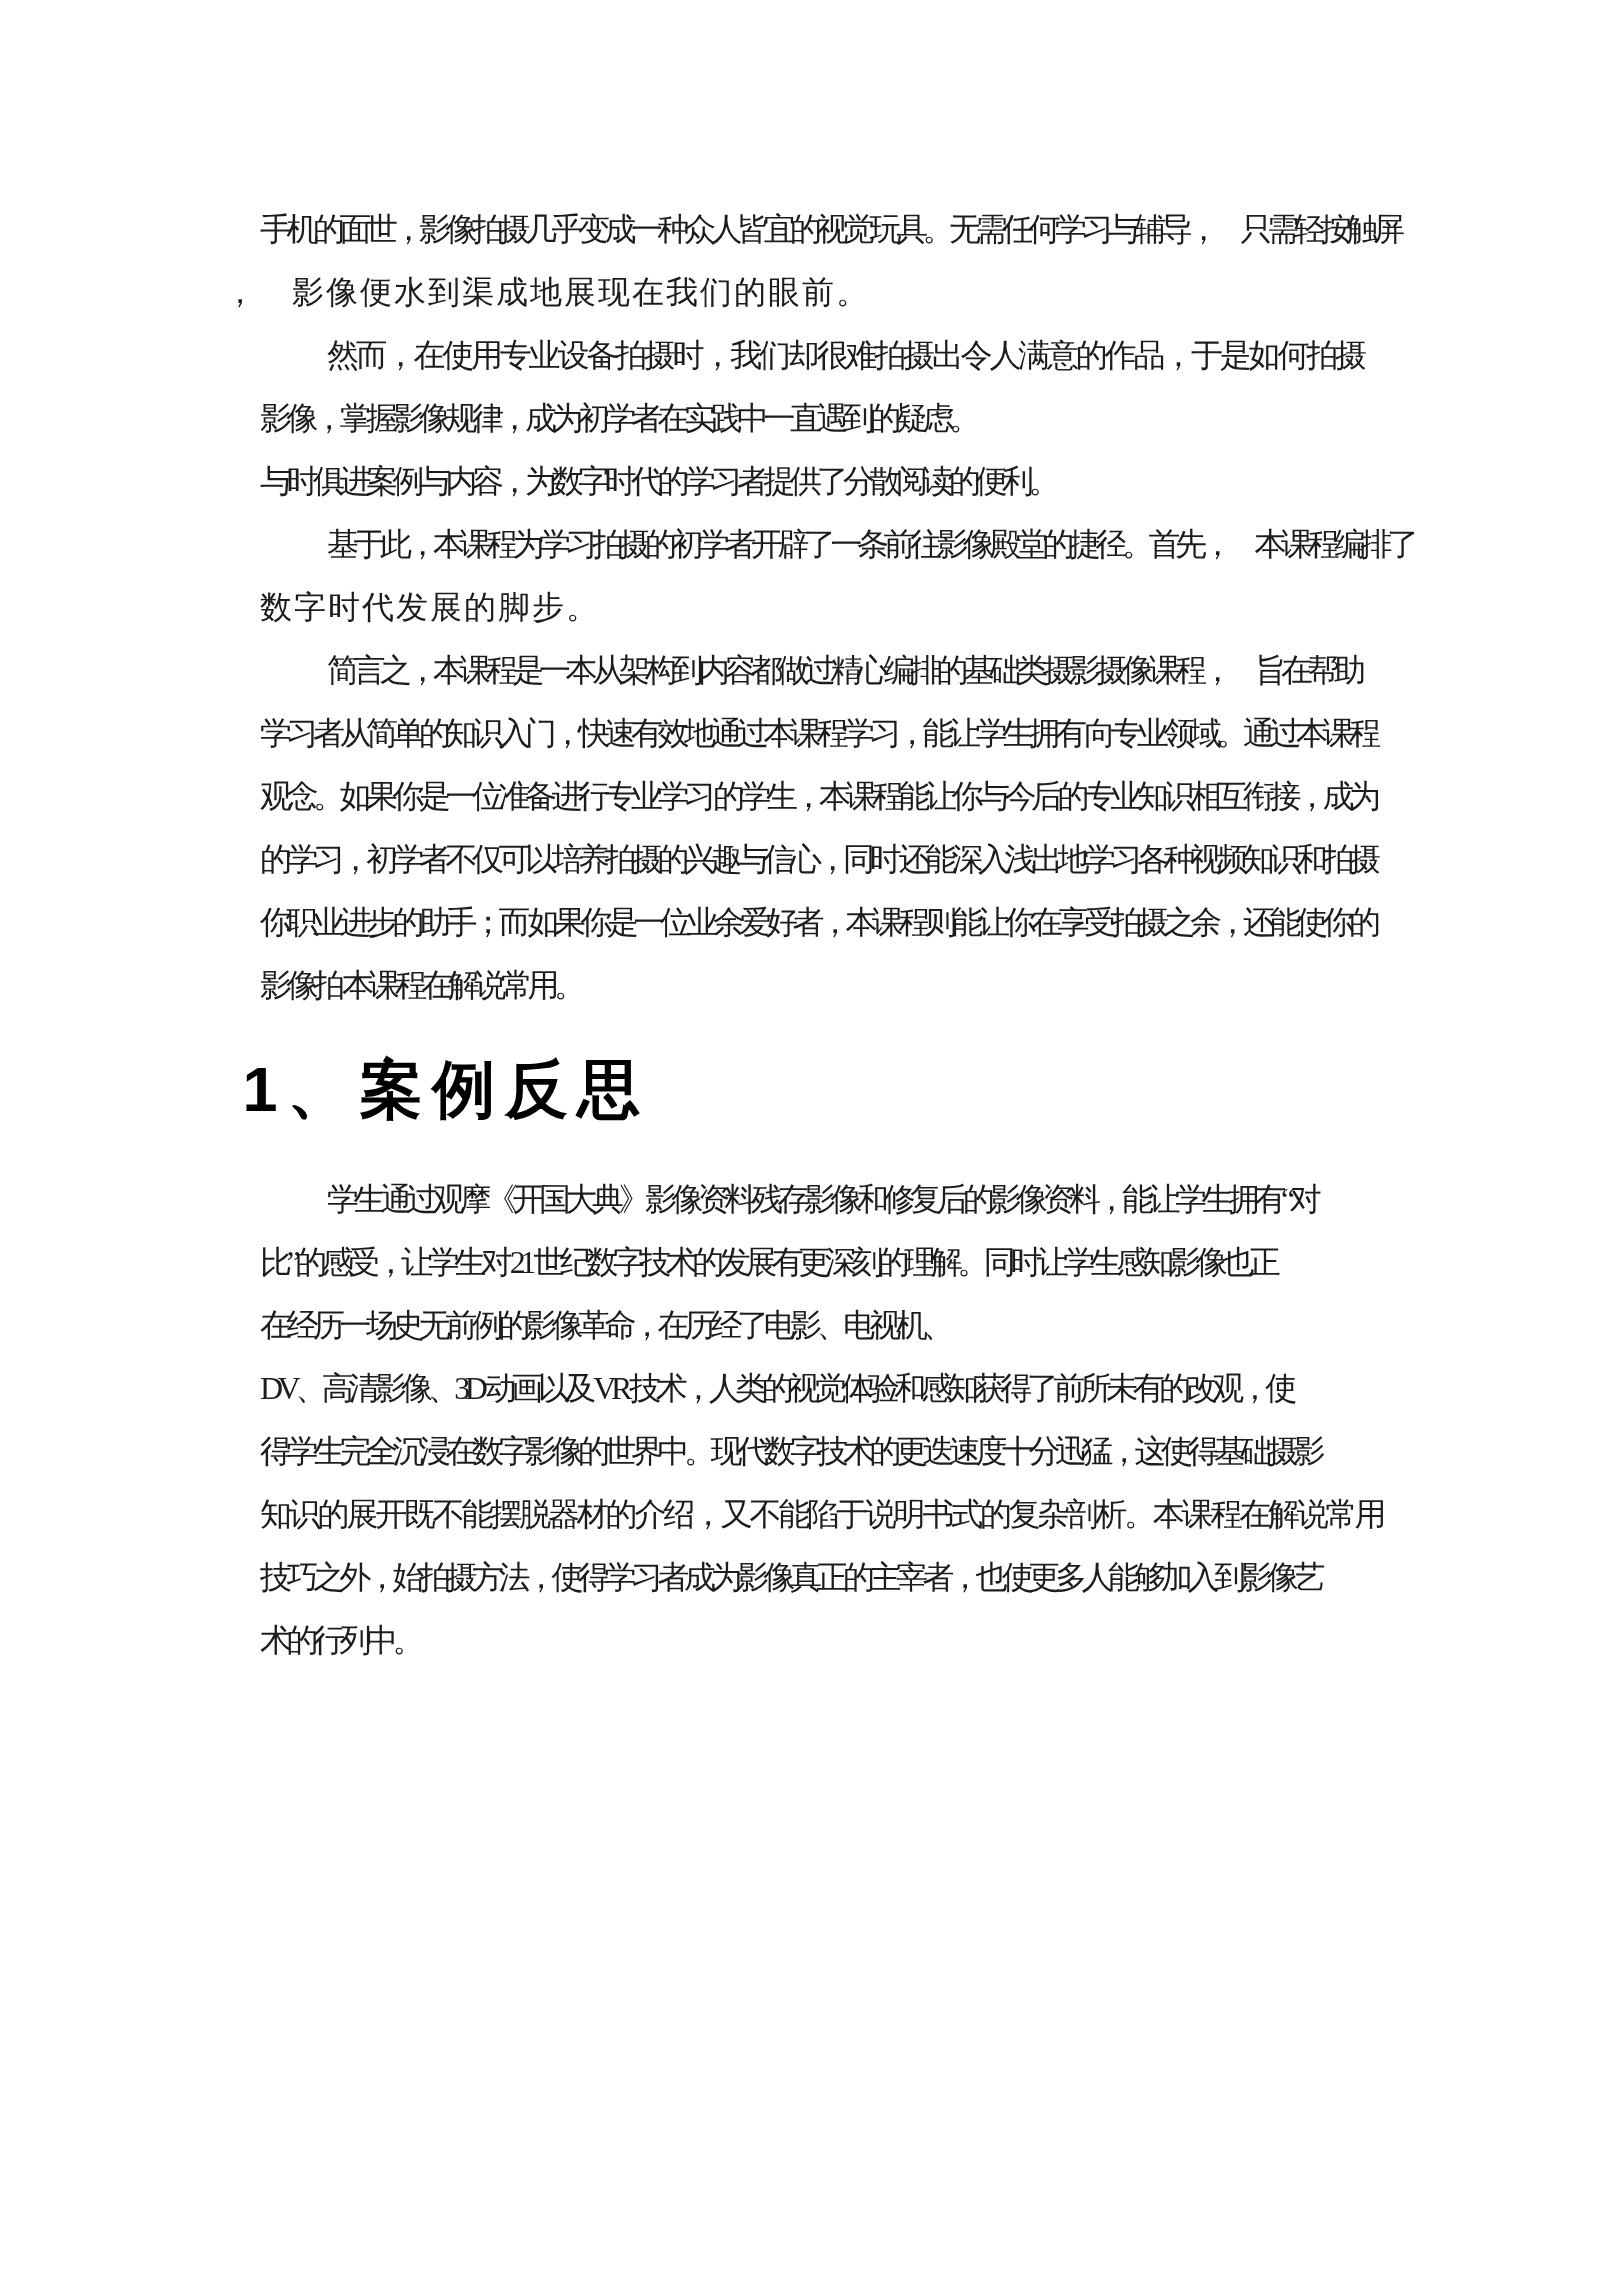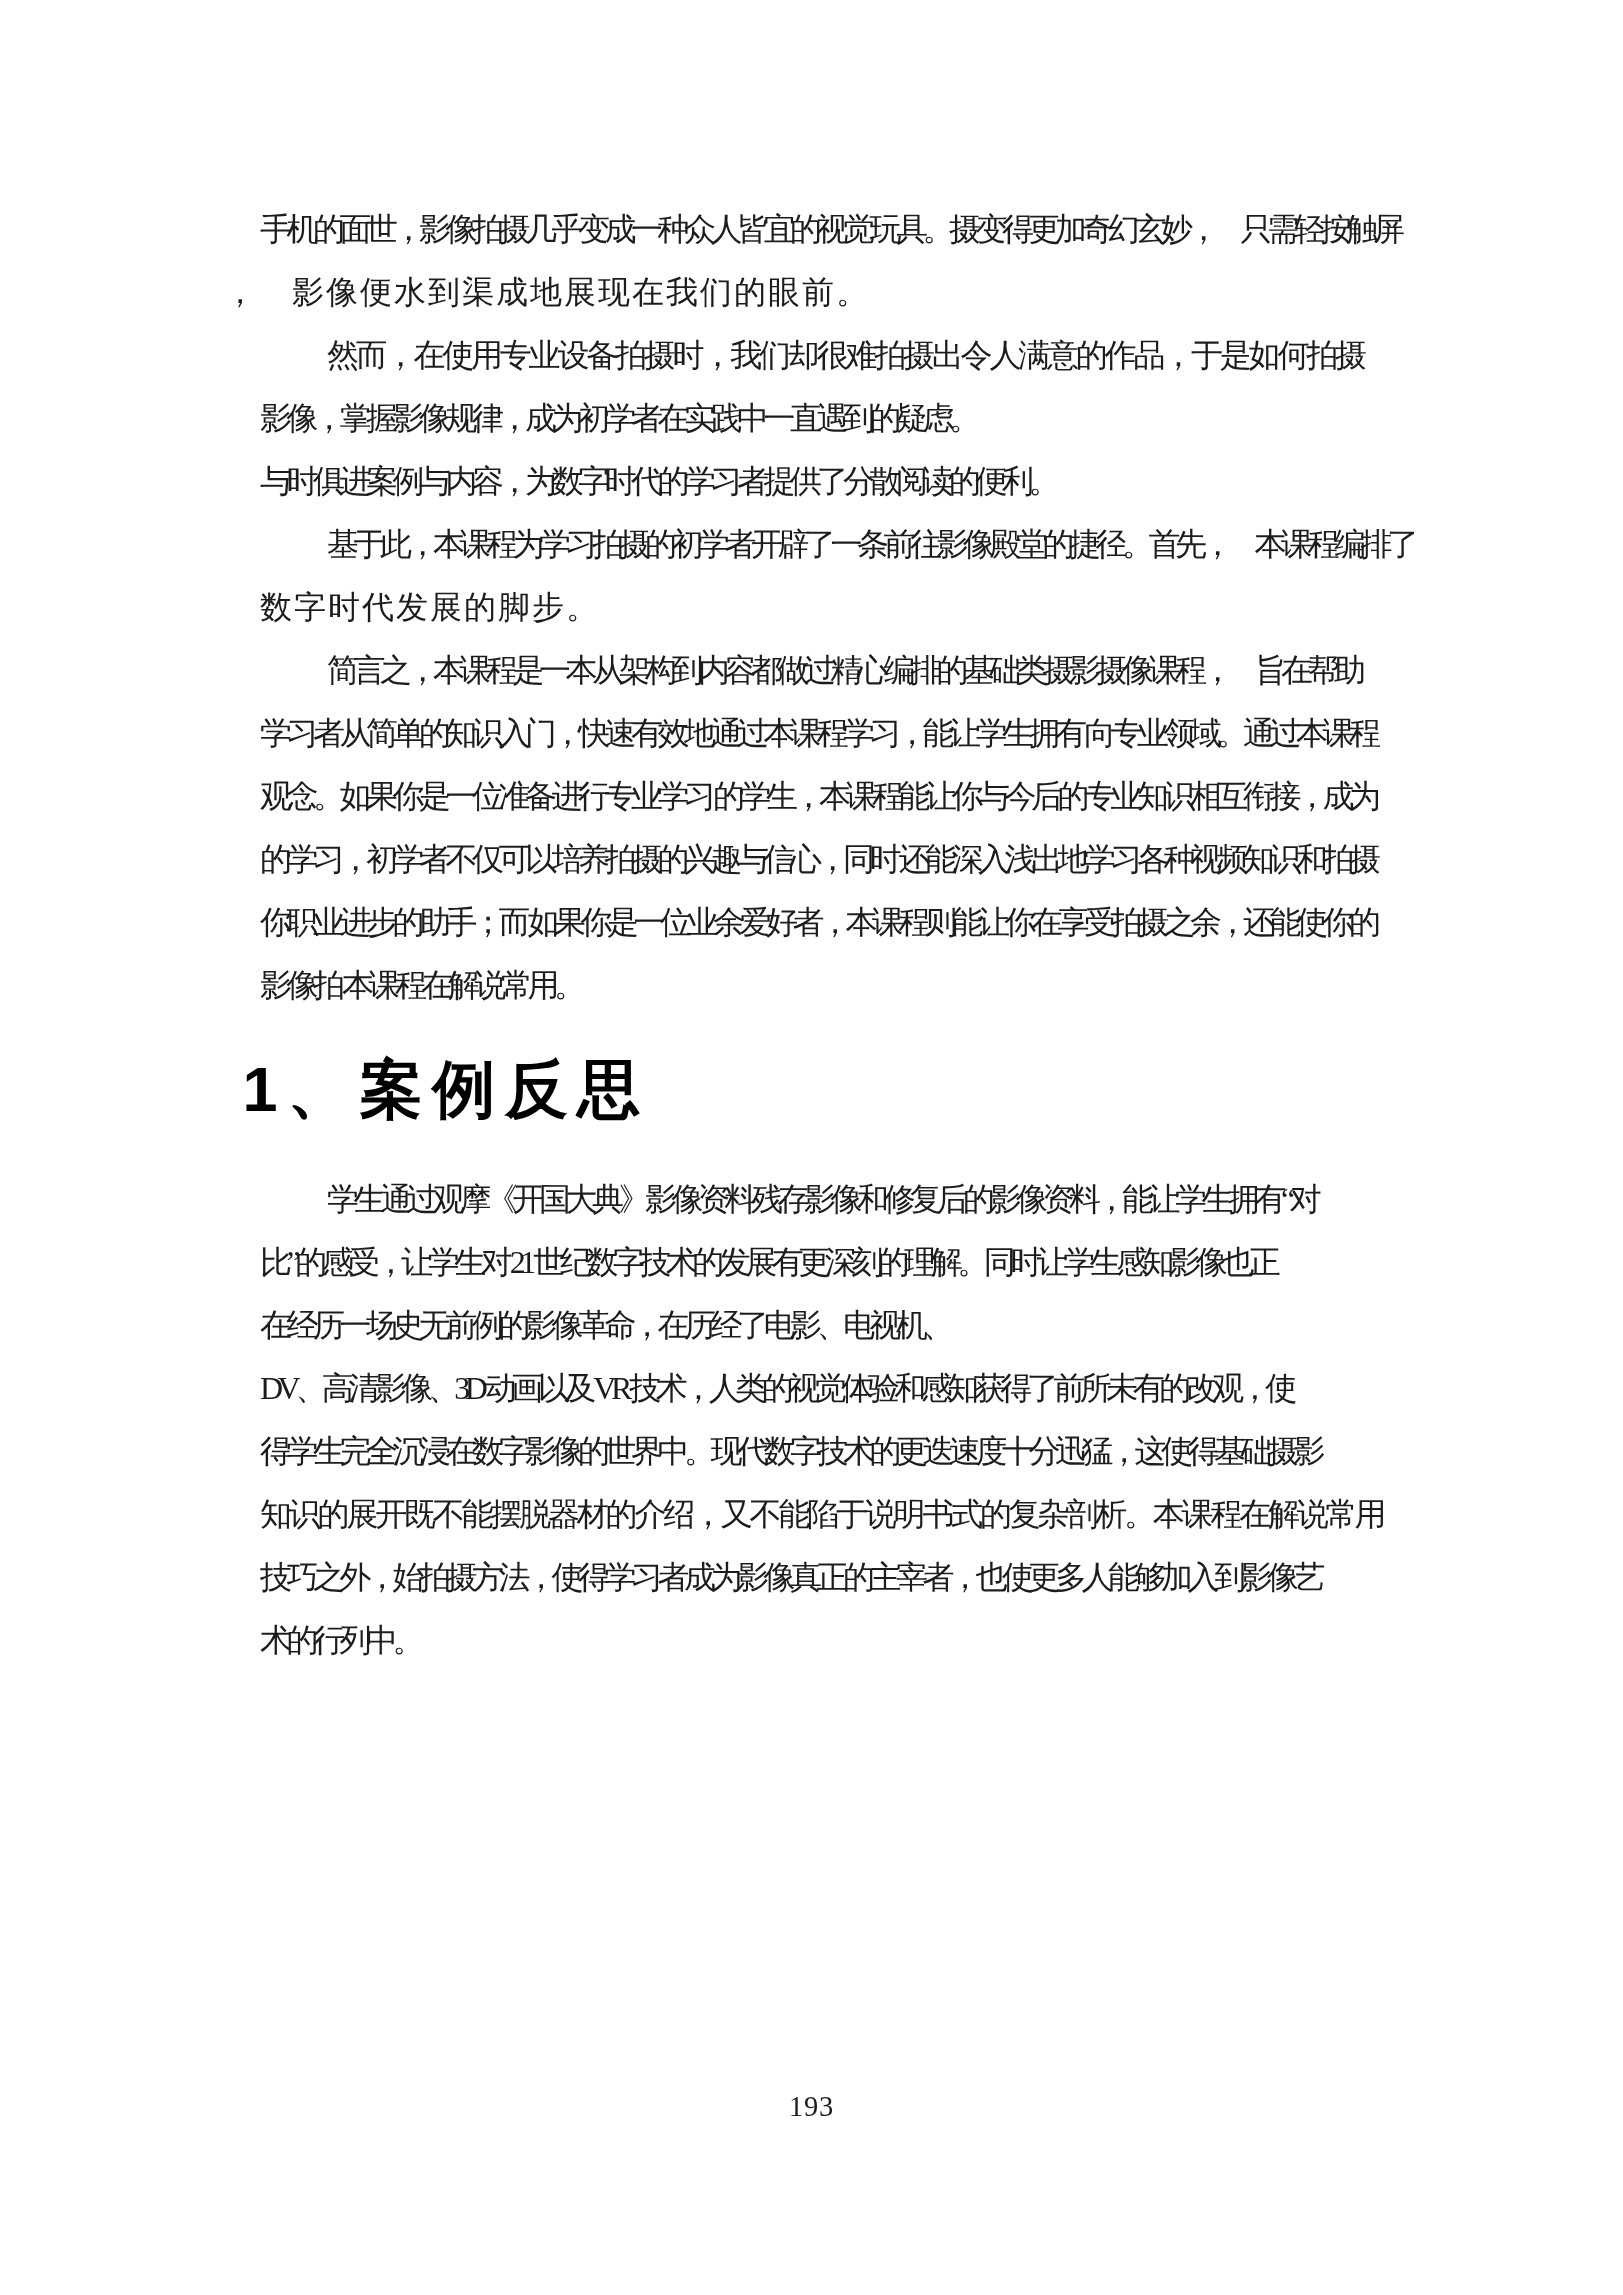--- a/index.html
+++ b/index.html
@@ -48,21 +48,21 @@
     letter-spacing:0.8px;
     color:#1c1c1c;
   }
 </style>
 </head>
 <body>
 
 <div class="page">
   <main class="content">
 
-    <p class="line">手机的面世，影像拍摄几乎变成一种众人皆宜的视觉玩具。摄变得更加奇幻玄妙，　只需轻按触屏</p>
+    <p class="line">手机的面世，影像拍摄几乎变成一种众人皆宜的视觉玩具。无需任何学习与辅导，　只需轻按触屏</p>
     <p class="line loose outd">，　影像便水到渠成地展现在我们的眼前。</p>
     <p class="line med ind">然而，在使用专业设备拍摄时，我们却很难拍摄出令人满意的作品，于是如何拍摄</p>
     <p class="line">影像，掌握影像规律，成为初学者在实践中一直遇到的疑虑。</p>
     <p class="line">与时俱进案例与内容，为数字时代的学习者提供了分散阅读的便利。</p>
     <p class="line ind">基于此，本课程为学习拍摄的初学者开辟了一条前往影像殿堂的捷径。首先，　本课程编排了</p>
     <p class="line loose">数字时代发展的脚步。</p>
     <p class="line ind">简言之，本课程是一本从架构到内容都做过精心编排的基础类摄影摄像课程，　旨在帮助</p>
     <p class="line">学习者从简单的知识入门，快速有效地通过本课程学习，能让学生拥有 向专业领域。通过本课程</p>
     <p class="line">观念。如果你是一位准备进行专业学习 的学生，本课程能让你与今后的专业知识相互衔接，成为</p>
     <p class="line">的学习，初学者不仅可以培养拍摄的兴趣与信心，同时 还能深入浅出地学习各种视频知识和拍摄</p>
@@ -75,15 +75,14 @@
     <p class="line">比”的感受，让学生对 21 世纪数字技术的发展有更深刻的理解。同时让学生感知影像也正</p>
     <p class="line">在经历一场史无前例的影像革命，在历经了电影、电视机、</p>
     <p class="line">DV、高清影像、3D 动画以及 VR 技术，人类的视觉体验和感知获得了前所未有的改观，使</p>
     <p class="line">得学生完全沉浸在数字影像的世界中。现代数字技术的更迭速度十分迅猛，这使得基础摄影</p>
     <p class="line med">知识的展开既不能摆脱器材的介绍，又不能陷于说明书式的复杂剖析。本课程在解说常用</p>
     <p class="line">技巧之外，始拍摄方法，使得学习者成为影像真正的主宰者，也使更多人能够加入到影像艺</p>
     <p class="line">术的行列中。</p>
 
   </main>
 
-  <div class="footer">193</div>
 </div>
 
 
 </body></html>

